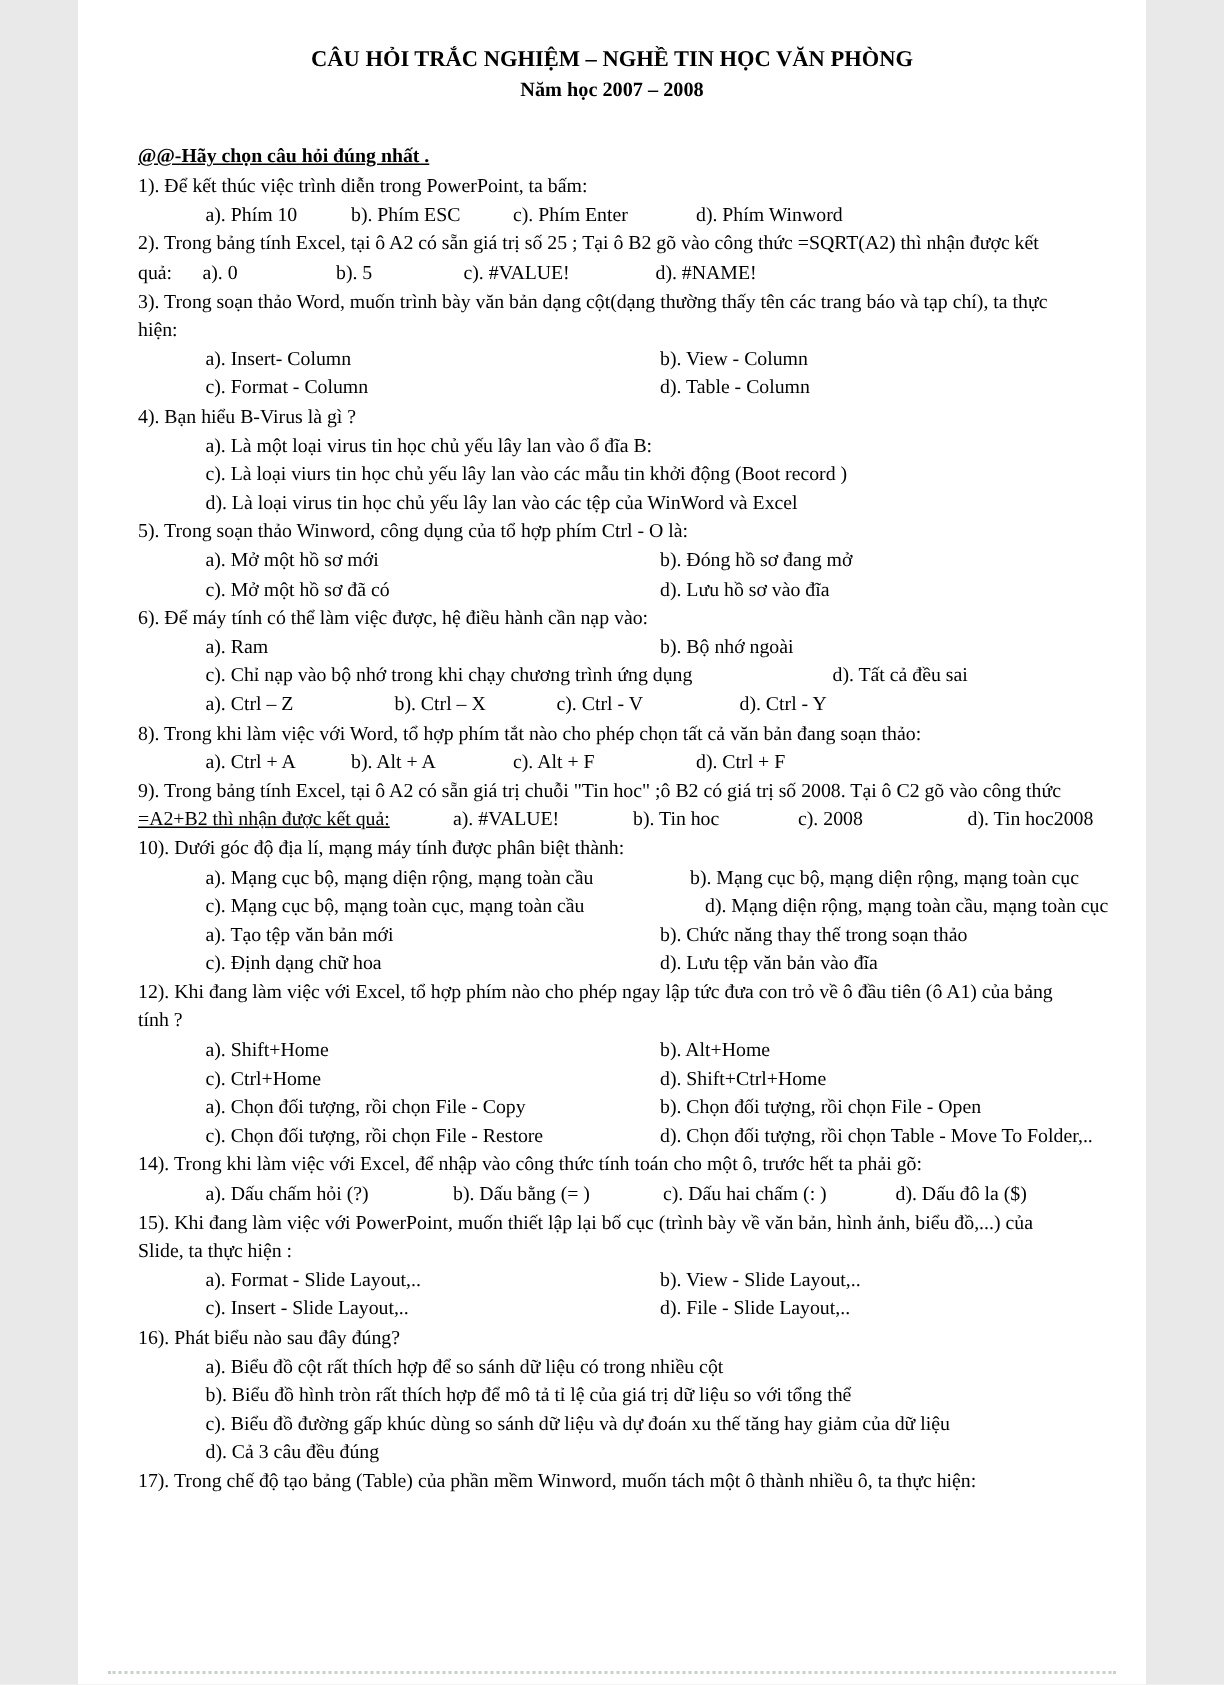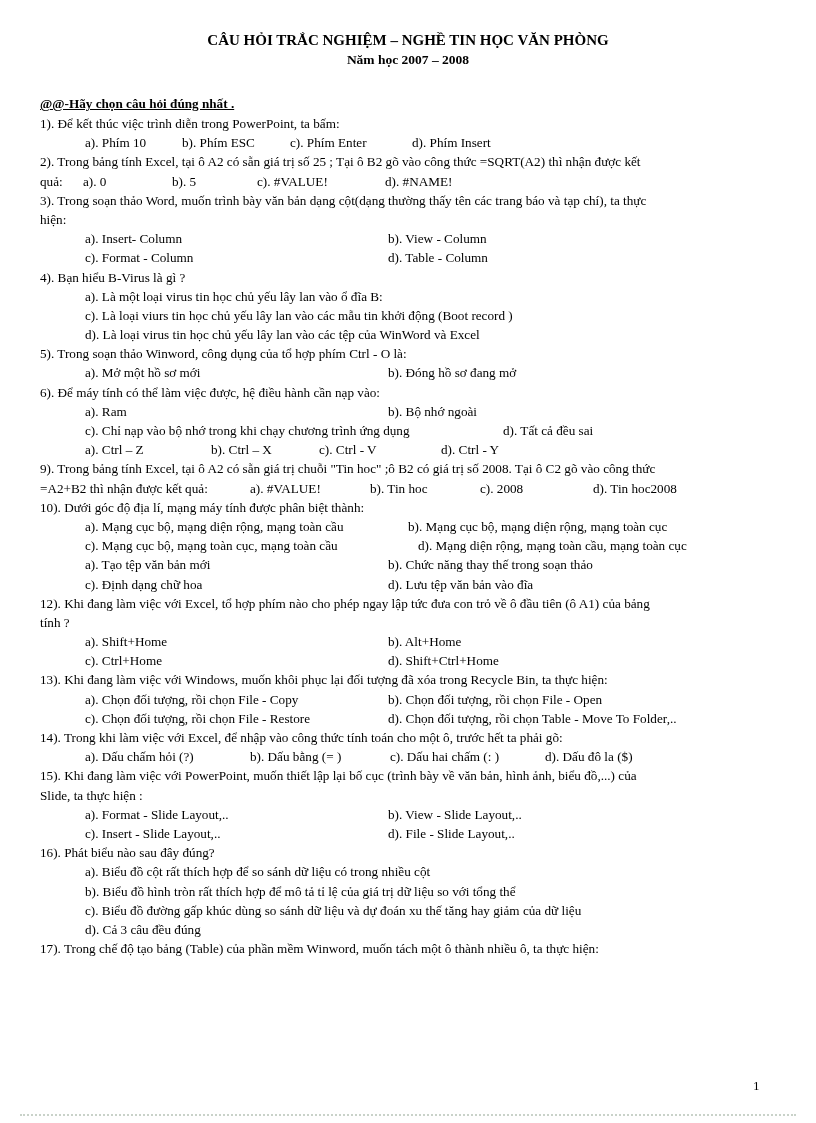--- a/index.html
+++ b/index.html
@@ -1,18 +1,18 @@
 <!DOCTYPE html>
 <html><head>
 <meta charset="utf-8">
 <style>
   html,body{margin:0;padding:0;background:#e9e9e9;}
   .page{
     position:relative;
-    width:816px;height:1123px;
+    width:712px;height:1123px;
     background:#ffffff;
     font-family:"Liberation Serif","DejaVu Serif",serif;
     font-size:13.2px;color:#000;
     overflow:hidden;
     margin:0 auto;
   }
   .content{position:absolute;left:40px;right:40px;top:30px;}
   .doc-title{text-align:center;font-weight:bold;font-size:15px;line-height:20px;white-space:nowrap;}
   .doc-subtitle{text-align:center;font-weight:bold;font-size:13.5px;line-height:20px;}
   .instruction{font-weight:bold;text-decoration:underline;margin-top:24px;line-height:20px;}
@@ -29,71 +29,75 @@
 <body>
 
 <div class="page">
   <div class="content">
     <div class="doc-title">CÂU HỎI TRẮC NGHIỆM – NGHỀ TIN HỌC VĂN PHÒNG</div>
     <div class="doc-subtitle">Năm học 2007 – 2008</div>
     <div class="instruction">@@-Hãy chọn câu hỏi đúng nhất .</div>
     <div id="questions">
         <div>
           <div class="line"><span class="seg">1). Để kết thúc việc trình diễn trong PowerPoint, ta bấm:</span></div>
-          <div class="line" style="padding-left: 45px;"><span class="seg" style="min-width: 97px;">a). Phím 10</span><span class="seg" style="min-width: 108px;">b). Phím ESC</span><span class="seg" style="min-width: 122px;">c). Phím Enter</span><span class="seg">d). Phím Insert</span></div>
+          <div class="line" style="padding-left: 45px;"><span class="seg" style="min-width: 97px;">a). Phím 10</span><span class="seg" style="min-width: 108px;">b). Phím ESC</span><span class="seg" style="min-width: 122px;">c). Phím Enter</span><span class="seg">d). Phím Winword</span></div>
         </div>
         <div>
           <div class="line"><span class="seg">2). Trong bảng tính Excel, tại ô A2 có sẵn giá trị số 25 ; Tại ô B2 gõ vào công thức =SQRT(A2) thì nhận được kết</span></div>
           <div class="line"><span class="seg" style="min-width: 43px;">quả:</span><span class="seg" style="min-width: 89px;">a). 0</span><span class="seg" style="min-width: 85px;">b). 5</span><span class="seg" style="min-width: 128px;">c). #VALUE!</span><span class="seg">d). #NAME!</span></div>
         </div>
         <div>
           <div class="line"><span class="seg">3). Trong soạn thảo Word, muốn trình bày văn bản dạng cột(dạng thường thấy tên các trang báo và tạp chí), ta thực</span></div>
           <div class="line"><span class="seg">hiện:</span></div>
           <div class="line" style="padding-left: 45px;"><span class="seg" style="min-width: 303px;">a). Insert- Column</span><span class="seg">b). View - Column</span></div>
           <div class="line" style="padding-left: 45px;"><span class="seg" style="min-width: 303px;">c). Format - Column</span><span class="seg">d). Table - Column</span></div>
         </div>
         <div>
           <div class="line"><span class="seg">4). Bạn hiểu B-Virus là gì ?</span></div>
           <div class="line" style="padding-left: 45px;"><span class="seg">a). Là một loại virus tin học chủ yếu lây lan vào ổ đĩa B:</span></div>
           <div class="line" style="padding-left: 45px;"><span class="seg">c). Là loại viurs tin học chủ yếu lây lan vào các mẫu tin khởi động (Boot record )</span></div>
           <div class="line" style="padding-left: 45px;"><span class="seg">d). Là loại virus tin học chủ yếu lây lan vào các tệp của WinWord và Excel</span></div>
         </div>
         <div>
           <div class="line"><span class="seg">5). Trong soạn thảo Winword, công dụng của tổ hợp phím Ctrl - O là:</span></div>
           <div class="line" style="padding-left: 45px;"><span class="seg" style="min-width: 303px;">a). Mở một hồ sơ mới</span><span class="seg">b). Đóng hồ sơ đang mở</span></div>
+          <div class="line" style="padding-left: 45px;"><span class="seg" style="min-width: 303px;">c). Mở một hồ sơ đã có</span><span class="seg">d). Lưu hồ sơ vào đĩa</span></div>
         </div>
         <div>
           <div class="line"><span class="seg">6). Để máy tính có thể làm việc được, hệ điều hành cần nạp vào:</span></div>
           <div class="line" style="padding-left: 45px;"><span class="seg" style="min-width: 303px;">a). Ram</span><span class="seg">b). Bộ nhớ ngoài</span></div>
           <div class="line" style="padding-left: 45px;"><span class="seg" style="min-width: 418px;">c). Chỉ nạp vào bộ nhớ trong khi chạy chương trình ứng dụng</span><span class="seg">d). Tất cả đều sai</span></div>
         </div>
         <div>
           <div class="line" style="padding-left: 45px;"><span class="seg" style="min-width: 97px;">a). Ctrl – Z</span><span class="seg" style="min-width: 108px; padding-left: 29px;">b). Ctrl – X</span><span class="seg" style="min-width: 122px;">c). Ctrl - V</span><span class="seg">d). Ctrl - Y</span></div>
         </div>
         <div>
+          <div class="line"><span class="seg">8). Trong khi làm việc với Word, tổ hợp phím tắt nào cho phép chọn tất cả văn bản đang soạn thảo:</span></div>
+          <div class="line" style="padding-left: 45px;"><span class="seg" style="min-width: 97px;">a). Ctrl + A</span><span class="seg" style="min-width: 108px;">b). Alt + A</span><span class="seg" style="min-width: 122px;">c). Alt + F</span><span class="seg">d). Ctrl + F</span></div>
+        </div>
+        <div>
           <div class="line"><span class="seg">9). Trong bảng tính Excel, tại ô A2 có sẵn giá trị chuỗi "Tin hoc" ;ô B2 có giá trị số 2008. Tại ô C2 gõ vào công thức</span></div>
-          <div class="line"><span class="seg" style="min-width: 210px;">=A2+B2 thì nhận được kết quả:</span><span class="seg" style="min-width: 120px;">a). #VALUE!</span><span class="seg" style="min-width: 110px;">b). Tin hoc</span><span class="seg" style="min-width: 113px;">c). 2008</span><span class="seg">d). Tin hoc2008</span></div>
+          <div class="line"><span class="seg" style="min-width: 210px; text-decoration: underline;">=A2+B2 thì nhận được kết quả:</span><span class="seg" style="min-width: 120px;">a). #VALUE!</span><span class="seg" style="min-width: 110px;">b). Tin hoc</span><span class="seg" style="min-width: 113px;">c). 2008</span><span class="seg">d). Tin hoc2008</span></div>
         </div>
         <div>
           <div class="line"><span class="seg">10). Dưới góc độ địa lí, mạng máy tính được phân biệt thành:</span></div>
           <div class="line" style="padding-left: 45px;"><span class="seg" style="min-width: 323px;">a). Mạng cục bộ, mạng diện rộng, mạng toàn cầu</span><span class="seg">b). Mạng cục bộ, mạng diện rộng, mạng toàn cục</span></div>
           <div class="line" style="padding-left: 45px;"><span class="seg" style="min-width: 333px;">c). Mạng cục bộ, mạng toàn cục, mạng toàn cầu</span><span class="seg">d). Mạng diện rộng, mạng toàn cầu, mạng toàn cục</span></div>
         </div>
         <div>
           <div class="line" style="padding-left: 45px;"><span class="seg" style="min-width: 303px;">a). Tạo tệp văn bản mới</span><span class="seg">b). Chức năng thay thế trong soạn thảo</span></div>
           <div class="line" style="padding-left: 45px;"><span class="seg" style="min-width: 303px;">c). Định dạng chữ hoa</span><span class="seg">d). Lưu tệp văn bản vào đĩa</span></div>
         </div>
         <div>
           <div class="line"><span class="seg">12). Khi đang làm việc với Excel, tổ hợp phím nào cho phép ngay lập tức đưa con trỏ về ô đầu tiên (ô A1) của bảng</span></div>
           <div class="line"><span class="seg">tính ?</span></div>
           <div class="line" style="padding-left: 45px;"><span class="seg" style="min-width: 303px;">a). Shift+Home</span><span class="seg">b). Alt+Home</span></div>
           <div class="line" style="padding-left: 45px;"><span class="seg" style="min-width: 303px;">c). Ctrl+Home</span><span class="seg">d). Shift+Ctrl+Home</span></div>
         </div>
         <div>
-          <div class="line"><span class="seg">13). Khi đang làm việc với Windows, muốn khôi phục lại đối tượng đã xóa trong Recycle Bin, ta thực hiện:</span></div>
           <div class="line" style="padding-left: 45px;"><span class="seg" style="min-width: 303px;">a). Chọn đối tượng, rồi chọn File - Copy</span><span class="seg">b). Chọn đối tượng, rồi chọn File - Open</span></div>
           <div class="line" style="padding-left: 45px;"><span class="seg" style="min-width: 303px;">c). Chọn đối tượng, rồi chọn File - Restore</span><span class="seg">d). Chọn đối tượng, rồi chọn Table - Move To Folder,..</span></div>
         </div>
         <div>
           <div class="line"><span class="seg">14). Trong khi làm việc với Excel, để nhập vào công thức tính toán cho một ô, trước hết ta phải gõ:</span></div>
           <div class="line" style="padding-left: 45px;"><span class="seg" style="min-width: 165px;">a). Dấu chấm hỏi (?)</span><span class="seg" style="min-width: 140px;">b). Dấu bằng (= )</span><span class="seg" style="min-width: 155px;">c). Dấu hai chấm (: )</span><span class="seg">d). Dấu đô la ($)</span></div>
         </div>
         <div>
           <div class="line"><span class="seg">15). Khi đang làm việc với PowerPoint, muốn thiết lập lại bố cục (trình bày về văn bản, hình ảnh, biểu đồ,...) của</span></div>
           <div class="line"><span class="seg">Slide, ta thực hiện :</span></div>

